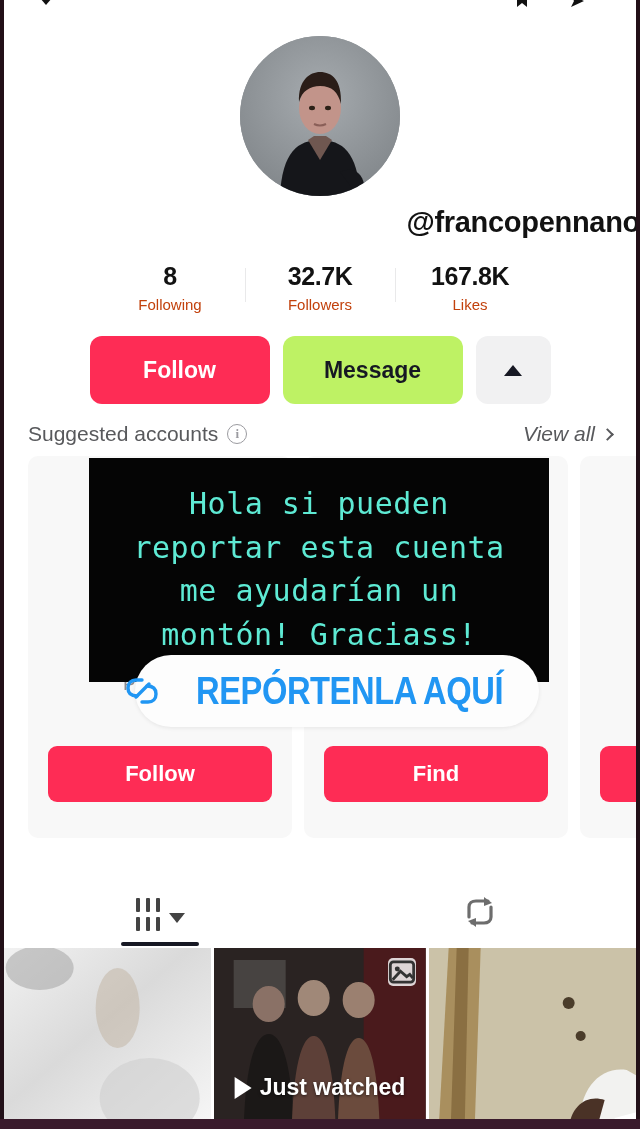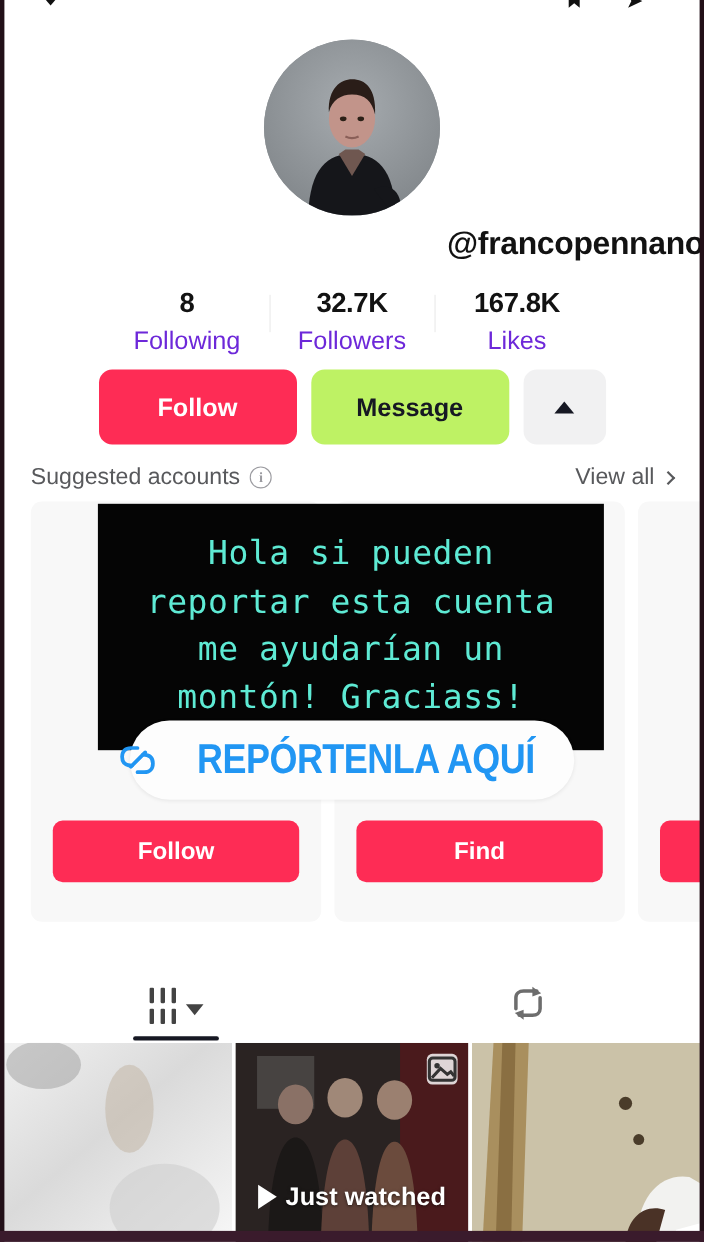--- a/index.html
+++ b/index.html
@@ -57,21 +57,21 @@
   .stats {
     position: absolute; top: 262px; left: 0; width: 640px;
     display: flex; justify-content: center; align-items: flex-start;
   }
   .stat { width: 150px; text-align: center; position: relative; }
   .stat + .stat::before {
     content: ""; position: absolute; left: 0; top: 6px;
     width: 1px; height: 34px; background: #e9e9ea;
   }
   .stat-num { font-size: 25px; font-weight: 700; color: #121212; letter-spacing: -0.4px; }
-  .stat-lbl { margin-top: 5px; font-size: 23px; color: #6d28d9; }
+  .stat-lbl { margin-top: 5px; font-size: 15px; color: #c2410c; }
 
   
   .actions {
     position: absolute; top: 336px; left: 0; width: 640px;
     display: flex; justify-content: center; gap: 13px;
   }
   .btn {
     height: 68px; border-radius: 12px;
     display: flex; align-items: center; justify-content: center;
     font-size: 23px; font-weight: 700; cursor: pointer;
@@ -97,21 +97,21 @@
   }
   .info-icon {
     margin-left: 9px; width: 20px; height: 20px;
     border-radius: 50%; border: 1.6px solid #9b9ba0;
     display: inline-flex; align-items: center; justify-content: center;
     font-size: 13px; color: #9b9ba0; font-weight: 700;
     font-family: "Liberation Serif", serif;
   }
   .view-all {
     margin-left: auto; font-size: 21px; color: #58595c;
-    display: flex; align-items: center; gap: 8px; cursor: pointer;
+    display: flex; align-items: center; gap: 8px; cursor: pointer; font-style: italic;
   }
   .chev-right {
     width: 9px; height: 9px;
     border-top: 2.2px solid #58595c; border-right: 2.2px solid #58595c;
     transform: rotate(45deg);
   }
 
   
   .sugg-row {
     position: absolute; top: 456px; left: 28px;
@@ -159,21 +159,21 @@
     width: 460px; padding: 24px 14px 26px;
     background: #050505; z-index: 30;
     text-align: center;
   }
   .cap-text {
     font-family: "DejaVu Sans Mono", "Liberation Mono", monospace;
     font-size: 30px; line-height: 1.45; color: #5eead4;
     white-space: pre-line; letter-spacing: 0.5px;
   }
   .cap-pill {
-    position: absolute; left: 118px; top: 655px;
+    position: absolute; left: 135px; top: 655px;
     width: 404px; height: 72px; border-radius: 36px;
     background: #fdfdfd; z-index: 31;
     display: flex; align-items: center; justify-content: center; gap: 32px;
     box-shadow: 0 1px 4px rgba(0,0,0,0.08);
   }
   .pill-label {
     font-family: "Liberation Sans Narrow", "Liberation Sans", sans-serif;
     font-size: 38px; font-weight: 700; color: #2196f3;
     letter-spacing: -0.5px; transform: scaleX(0.86); transform-origin: left center;
     white-space: nowrap;

